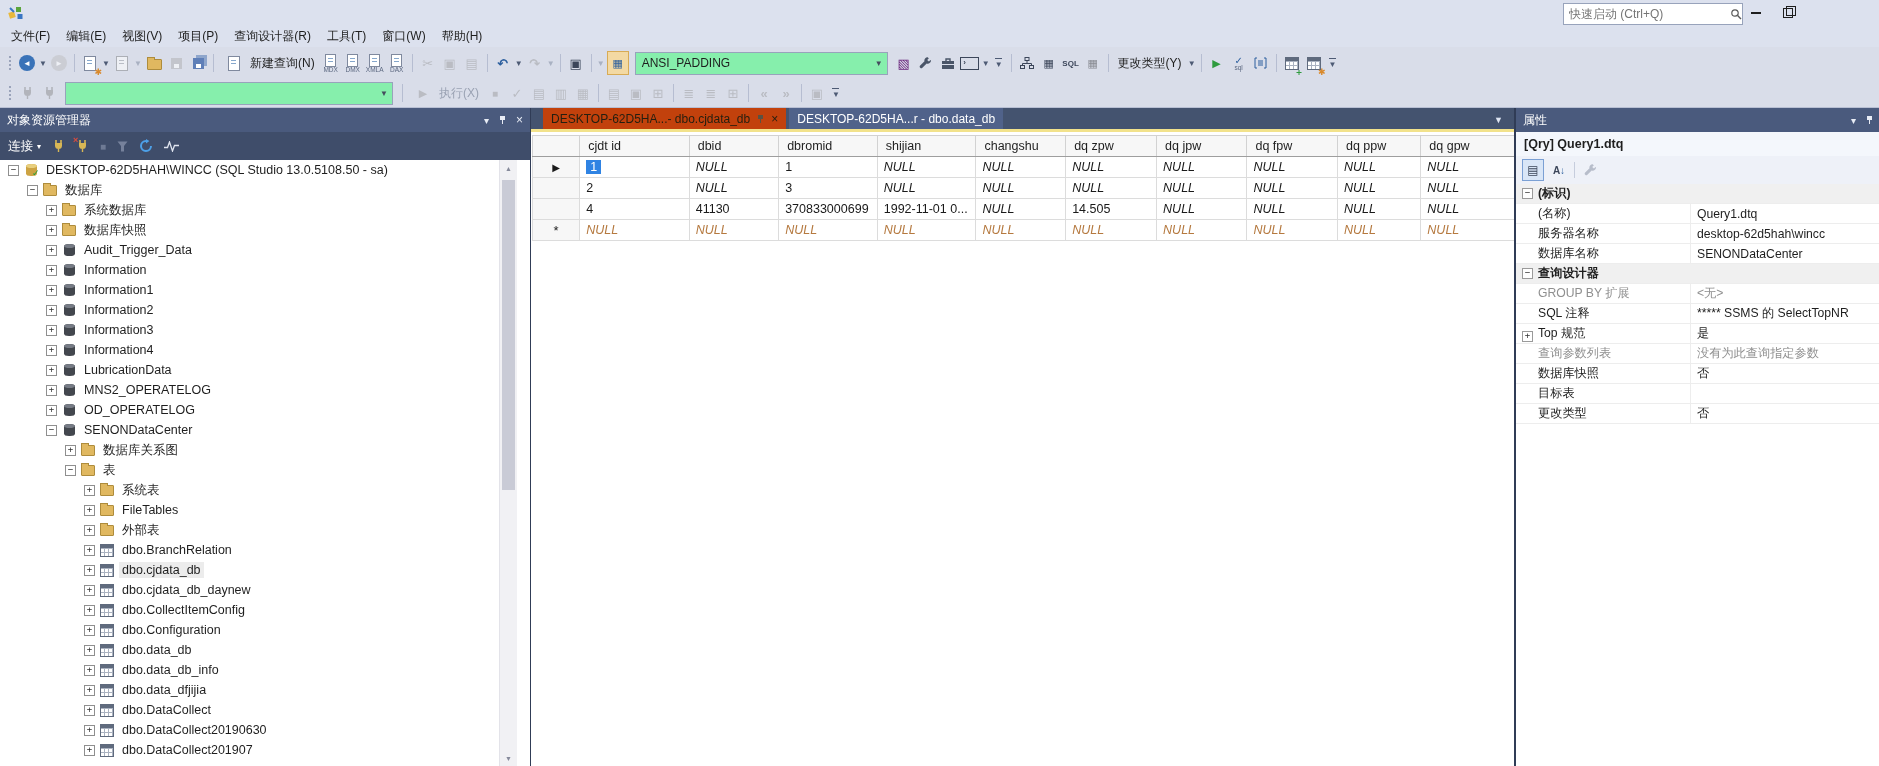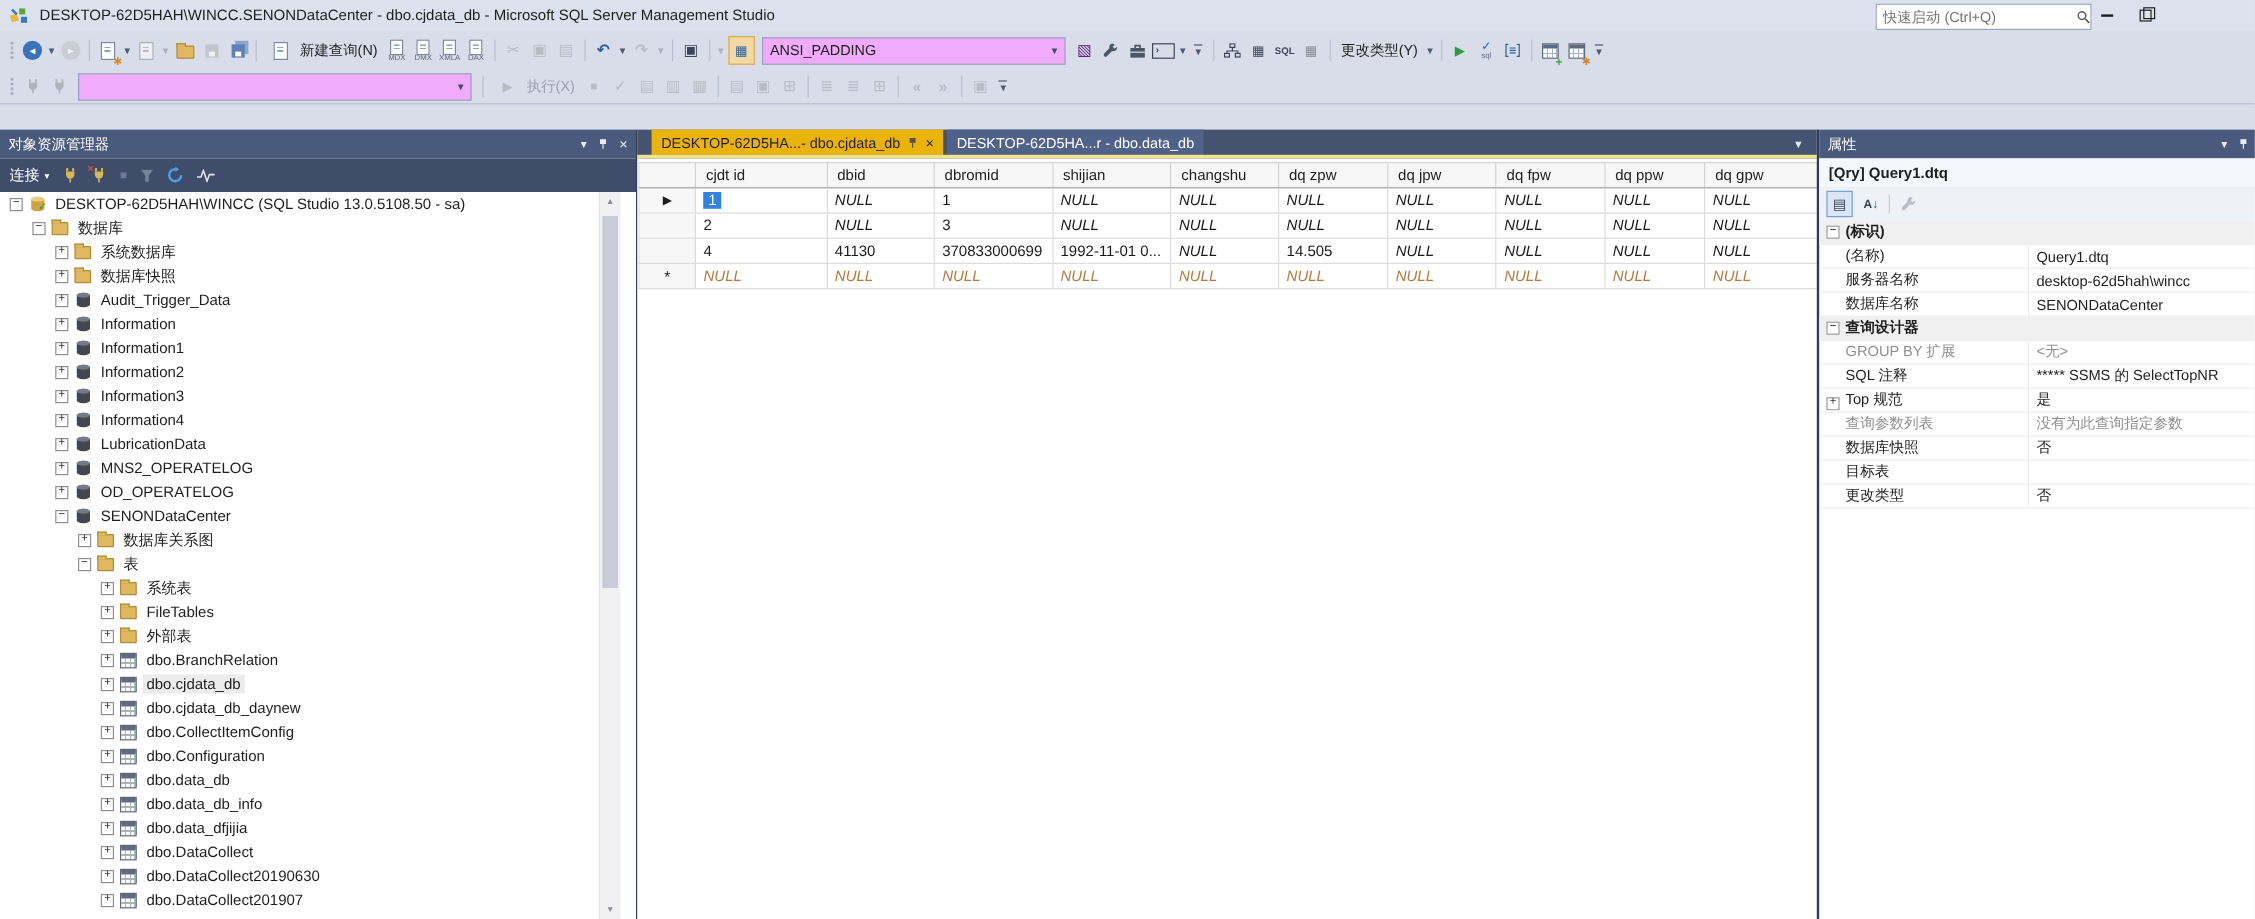--- a/index.html
+++ b/index.html
@@ -30,21 +30,21 @@
   .icon.dis{color:#a9b1c2!important;filter:grayscale(85%) opacity(.55)}
   .icon.hl{background:#f3d9a3;border:1px solid #d8ab55}
   .dd{width:10px;height:22px;display:inline-flex;align-items:center;justify-content:center;font-size:8px;color:#4d5a74;flex:none}
   .dd.dis{color:#a9b1c2}
   .tsep{width:1px;height:18px;background:#b6bdd1;margin:0 4px;flex:none}
   .grip{width:4px;height:16px;margin:0 4px;flex:none;background-image:radial-gradient(circle,#9aa3ba 1px,transparent 1.2px);background-size:4px 4px}
   .ovf{display:inline-flex;flex-direction:column;align-items:center;justify-content:center;font-size:8px;color:#4d5a74;margin:0 4px;flex:none}
   .ovf .bar{width:7px;height:1px;background:#4d5a74;margin-bottom:1px}
   .tbtn{display:inline-flex;align-items:center;font-size:12px;padding:2px 5px;gap:5px;flex:none;white-space:nowrap}
   .tbtn.dis{color:#9aa2b3}
-  .combo{height:21px;background:#f0abfc;border:1px solid #98a3bb;display:inline-flex;align-items:center;font-size:12px;padding-left:6px;margin:0 5px;flex:none}
+  .combo{height:21px;background:#86efac;border:1px solid #98a3bb;display:inline-flex;align-items:center;font-size:12px;padding-left:6px;margin:0 5px;flex:none}
   .combo .arrow{margin-left:auto;width:16px;text-align:center;color:#454c5e;font-size:8px}
   .circ{width:16px;height:16px;border-radius:50%;display:flex;align-items:center;justify-content:center;color:#fff;font-size:8px}
   .subtxt{font-size:6.5px;color:#5c6880;line-height:6px}
   .col{display:flex;flex-direction:column;align-items:center;justify-content:center}
   .ipage{width:10px;height:13px;background:#fff;border:1px solid #7f899e;position:relative;flex:none}
   .ipage::after{content:"";position:absolute;left:2px;top:3px;width:5px;height:6px;background:repeating-linear-gradient(#86a7cc 0 1px,transparent 1px 3px)}
   .badge{position:absolute;font-size:9px;font-weight:bold;right:-2px;bottom:-2px;line-height:8px}
   .ifold{width:13px;height:9px;background:#e0b860;border:1px solid #ae8c3c;border-radius:1px;position:relative;margin-top:3px}
   .ifold::before{content:"";position:absolute;top:-3px;left:-1px;width:6px;height:2px;background:#e0b860;border:1px solid #ae8c3c;border-bottom:none}
   .iflop{width:11px;height:11px;position:relative}
@@ -77,21 +77,21 @@
   .vscroll{position:absolute;right:13px;top:52px;bottom:0;width:17px;background:#f1f1f4;border-left:1px solid #e3e3e9}
   .vscroll .sar{position:absolute;left:0;right:0;height:16px;display:flex;align-items:center;justify-content:center;color:#868a9b;font-size:7px}
   .vscroll .thumb{position:absolute;left:2px;right:2px;background:#c9cbd6}
 
   
   #doc{position:absolute;left:530px;top:108px;width:984px;bottom:0;background:#fff;border-left:1px solid #303c56}
   .doc-head{position:absolute;top:0;left:0;right:0;height:24px;background:#44536f}
   .doc-head::after{content:"";position:absolute;left:0;right:0;bottom:0;height:3px;background:#f2e28b}
   .tabs{position:absolute;left:12px;bottom:3px;display:flex;gap:3px;height:21px}
   .tab{display:flex;align-items:center;padding:0 8px;font-size:12px;gap:6px;white-space:nowrap}
-  .tab.active{background:#eab308;color:#241f10}
+  .tab.active{background:#c2410c;color:#241f10}
   .tab.inactive{background:#50628a;color:#fff}
   .tab .x{font-size:12px;line-height:12px}
   .doc-dd{position:absolute;right:12px;top:7px;color:#dfe5f2;font-size:9px}
   .gridwrap{position:absolute;top:27px;left:1px;right:0;bottom:0;background:#fff;overflow:hidden}
   table.grid{border-collapse:collapse;table-layout:fixed;font-size:12.5px}
   table.grid th{height:20px;background:#f7f7f7;border:1px solid #d2d2d2;border-bottom:1px solid #9e9e9e;font-weight:normal;text-align:left;padding:0 8px;white-space:nowrap;overflow:hidden}
   table.grid td{height:20px;border:1px solid #dcdcdc;padding:0 6px;white-space:nowrap;overflow:hidden;color:#1a1a1a}
   td.rowhead{background:#f7f7f7;text-align:center;color:#3a3a3a;font-size:10px;border-color:#d2d2d2}
   td.nullv{font-style:italic}
   td.keycol{color:#b5793f}
@@ -120,38 +120,47 @@
 
   <div class="titlebar">
     <span style="display:inline-flex">
       <svg width="16" height="16" viewBox="0 0 16 16">
           <rect x="1" y="7" width="6" height="6" fill="#e8b93c" transform="rotate(-18 4 10)"></rect>
           <rect x="8" y="2" width="5" height="5" fill="#5ba53c"></rect>
           <rect x="9.5" y="9" width="5" height="5" fill="#3a76c4"></rect>
           <path d="M2 3l4 4" stroke="#3a76c4" stroke-width="2"></path>
         </svg>
     </span>
-    <span class="title-text">DESKTOP-62D5HAH\WINCC.SENONDataCenter - dbo.cjdata_db - Microsoft SQL Server Management Studio</span>
     <div class="quicklaunch">
       <input type="text" placeholder="快速启动 (Ctrl+Q)" style="">
       <span class="mag">
         <svg width="12" height="12" viewBox="0 0 12 12">
             <circle cx="5" cy="5" r="3.2" fill="none" stroke="#5a5a5a" stroke-width="1.2"></circle>
             <path d="M7.6 7.6L11 11" stroke="#5a5a5a" stroke-width="1.4"></path>
           </svg>
       </span>
     </div>
     <div class="winbtn" style="left:1743px">
         <span class="minbar"></span>
       </div>
     <div class="winbtn" style="left:1775px">
         <span class="restbox"></span>
       </div>
   </div>
 
+  <div class="menubar" id="menubar">
+      <span class="menu-item">文件(F)</span>
+      <span class="menu-item">编辑(E)</span>
+      <span class="menu-item">视图(V)</span>
+      <span class="menu-item">项目(P)</span>
+      <span class="menu-item">查询设计器(R)</span>
+      <span class="menu-item">工具(T)</span>
+      <span class="menu-item">窗口(W)</span>
+      <span class="menu-item">帮助(H)</span>
+    </div>
 
   <div class="toolbar" id="toolbar1">
       <span class="grip"></span>
       <span class="icon">
         <span class="circ" style="background:#3a73b8">◄</span>
       </span>
       <span class="dd">▼</span>
       <span class="icon dis">
         <span class="circ" style="background:#b9c1d2">►</span>
       </span>

